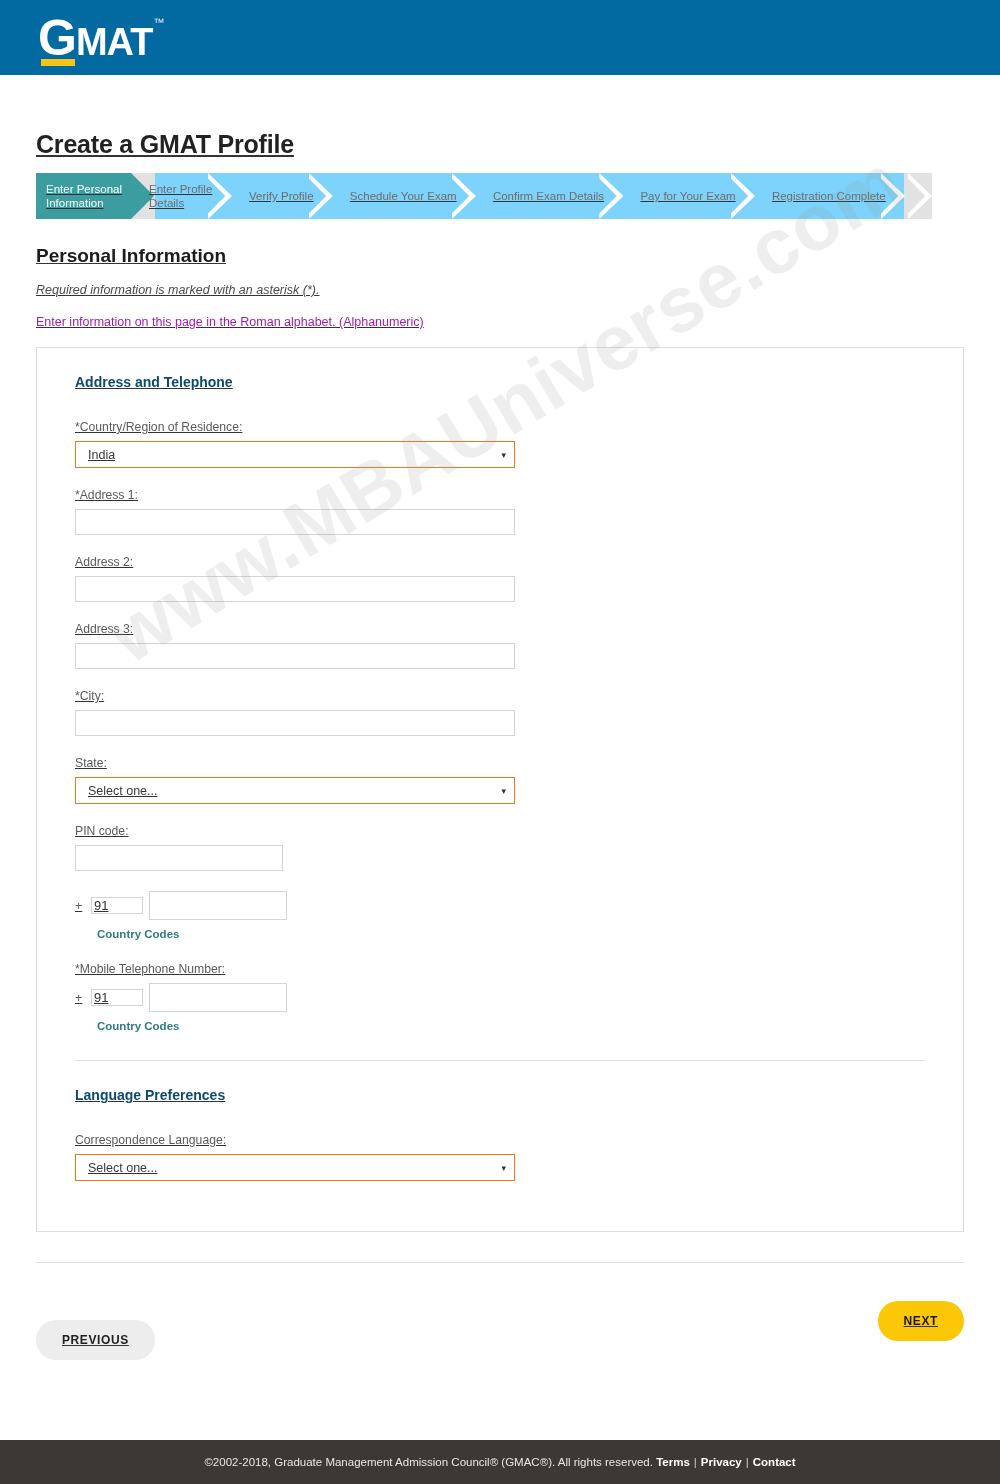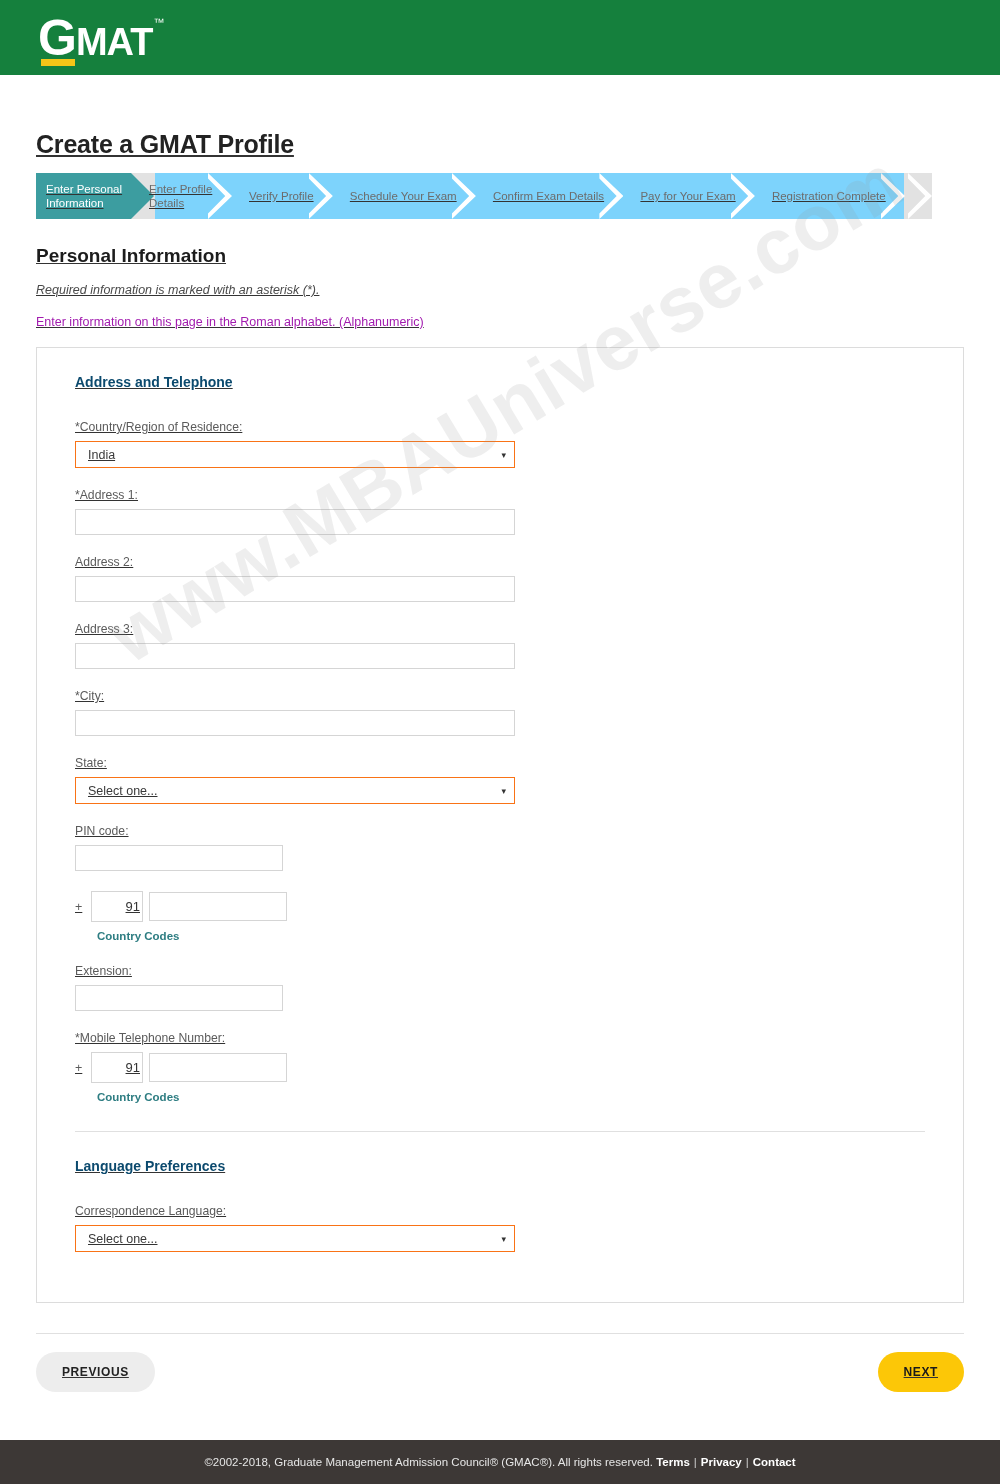--- a/index.html
+++ b/index.html
@@ -10,21 +10,21 @@
     background: #ffffff;
     font-family: "Liberation Sans", sans-serif;
     color: #333333;
     position: relative;
     overflow: hidden;
   }
 
   
   .site-header {
     height: 75px;
-    background: #15803d;
+    background: #0369a1;
     display: flex;
     align-items: center;
     padding-left: 38px;
     position: relative;
     z-index: 5;
   }
   .logo {
     position: relative;
     display: inline-block;
     line-height: 1;
@@ -218,24 +218,24 @@
     align-items: center;
     gap: 6px;
   }
   .plus-sign {
     font-size: 12.5px;
     color: #5b5b5b;
     width: 10px;
   }
   .cc-input {
     width: 52px;
-    height: 31px;
+    height: 17px;
     border: 1px solid #d5d5d5;
     background: #ffffff;
-    text-align: right;
+    text-align: left;
     font-size: 13px;
     font-family: "Liberation Sans", sans-serif;
     color: #333333;
     outline: none;
   }
   .phone-input {
     width: 138px;
     height: 29px;
     border: 1px solid #d5d5d5;
     background: #ffffff;
@@ -276,20 +276,21 @@
     font-size: 12px;
     font-weight: bold;
     letter-spacing: 0.6px;
     font-family: "Liberation Sans", sans-serif;
     cursor: pointer;
   }
   .btn-prev {
     background: #ededed;
     color: #222222;
     padding: 13px 26px;
+    margin-top: 39px;
   }
   .btn-next {
     background: #fcc707;
     color: #1a1a1a;
     padding: 13px 26px;
   }
 
   
   .site-footer {
     position: absolute;
@@ -426,24 +427,20 @@
 
     <div class="field">
       <div class="phone-row">
         <span class="plus-sign">+</span>
         <input class="cc-input" type="text" value="91" style="">
         <input class="phone-input" type="text" value="" style="">
       </div>
       <a class="country-codes-link" href="#">Country Codes</a>
     </div>
 
-    <div class="field">
-      <label class="field-label">Extension:</label>
-      <input class="text-input short" type="text" value="" style="">
-    </div>
 
     <div class="field">
       <label class="field-label">*Mobile Telephone Number:</label>
       <div class="phone-row">
         <span class="plus-sign">+</span>
         <input class="cc-input" type="text" value="91" style="">
         <input class="phone-input" type="text" value="" style="">
       </div>
       <a class="country-codes-link" href="#">Country Codes</a>
     </div>

